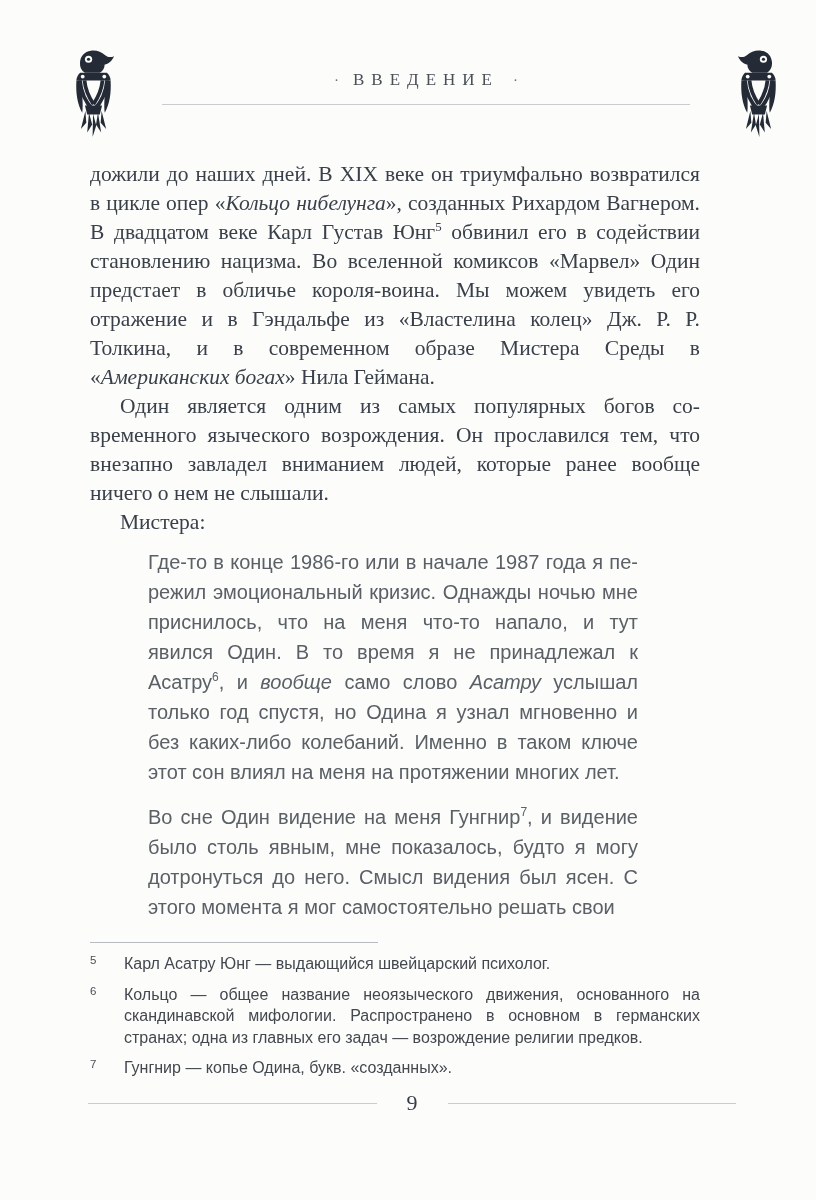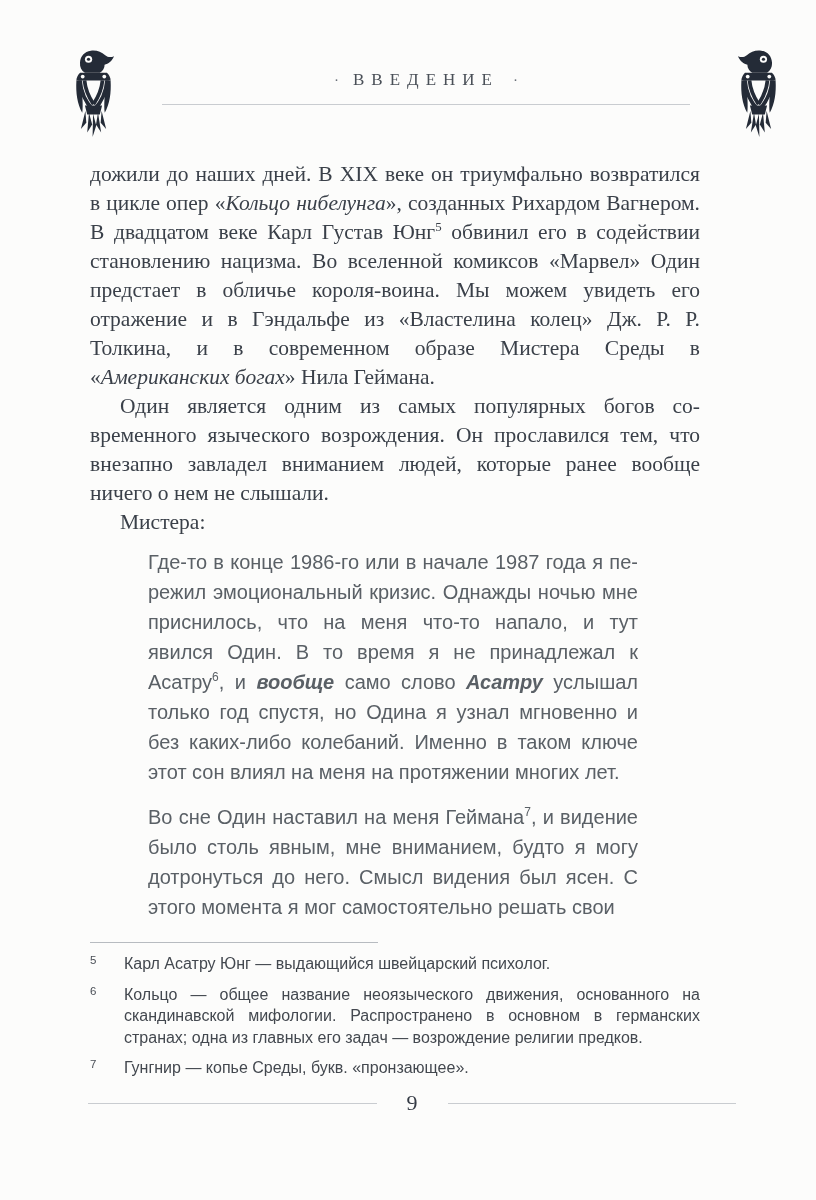--- a/index.html
+++ b/index.html
@@ -45,21 +45,21 @@
   }
   .para {
     margin: 0;
     font-size: 21.5px;
     line-height: 29px;
     text-align: justify;
     color: var(--ink, #3a4049);
   }
   .para.indent { text-indent: 30px; }
   .seg-italic { font-style: italic; }
-  .seg-bolditalic { font-style: italic; font-weight: bold; }
+  .seg-bolditalic { font-style: italic; font-weight: normal; }
   .sup { font-size: 0.6em; line-height: 0; vertical-align: super; }
 
   .quote {
     margin: 10px 62px 0 58px;
     font-family: "Liberation Sans", "DejaVu Sans", sans-serif;
     color: var(--quote-ink, #5a6066);
   }
   .qpara {
     margin: 0;
     font-size: 20px;
@@ -175,37 +175,37 @@
   </div>
 
   <div class="main">
     <div>
         <p class="para"><span class="seg-normal">дожили до наших дней. В XIX веке он триумфально возвра­тился в цикле опер «</span><span class="seg-italic">Кольцо нибелунга</span><span class="seg-normal">», созданных Рихар­дом Вагнером. В двадцатом веке Карл Густав Юнг</span><sup class="sup">5</sup><span class="seg-normal"> обвинил его в содействии становлению нацизма. Во вселенной ко­миксов «Марвел» Один предстает в обличье короля-воина. Мы можем увидеть его отражение и в Гэндальфе из «Вла­стелина колец» Дж. Р. Р. Толкина, и в современном образе Мистера Среды в «</span><span class="seg-italic">Американских богах</span><span class="seg-normal">» Нила Геймана.</span></p>
         <p class="para indent"><span class="seg-normal">Один является одним из самых популярных богов со­временного языческого возрождения. Он прославился тем, что внезапно завладел вниманием людей, которые ранее во­обще ничего о нем не слышали.</span></p>
         <p class="para indent"><span class="seg-normal">Мистера:</span></p>
       </div>
     <div class="quote">
         <p class="qpara"><span class="seg-normal">Где-то в конце 1986-го или в начале 1987 года я пе­режил эмоциональный кризис. Однажды ночью мне приснилось, что на меня что-то напало, и тут явился Один. В то время я не принадлежал к Асатру</span><sup class="sup">6</sup><span class="seg-normal">, и </span><span class="seg-bolditalic">во­обще</span><span class="seg-normal"> само слово </span><span class="seg-bolditalic">Асатру</span><span class="seg-normal"> услышал только год спу­стя, но Одина я узнал мгновенно и без каких-либо колебаний. Именно в таком ключе этот сон влиял на меня на протяжении многих лет.</span></p>
-        <p class="qpara"><span class="seg-normal">Во сне Один наставил на меня Геймана</span><sup class="sup">7</sup><span class="seg-normal">, и видение было столь явным, мне вниманием, будто я могу дотронуться до него. Смысл видения был ясен. С этого момента я мог самостоятельно решать свои</span></p>
+        <p class="qpara"><span class="seg-normal">Во сне Один видение на меня Гунгнир</span><sup class="sup">7</sup><span class="seg-normal">, и видение было столь явным, мне показалось, будто я могу дотронуться до него. Смысл видения был ясен. С этого момента я мог самостоятельно решать свои</span></p>
       </div>
 
     <div class="footnotes">
       <div class="fn-rule"></div>
       <div>
           <div class="fn-row">
             <span class="fn-num">5</span>
             <span class="fn-text">Карл Асатру Юнг — выдающийся швейцарский психолог.</span>
           </div>
           <div class="fn-row">
             <span class="fn-num">6</span>
             <span class="fn-text">Кольцо — общее название неоязыческого движения, основанного на скандинавской мифологии. Распространено в основном в германских странах; одна из главных его задач — возрождение религии предков.</span>
           </div>
           <div class="fn-row">
             <span class="fn-num">7</span>
-            <span class="fn-text">Гунгнир — копье Среды, букв. «пронзающее».</span>
+            <span class="fn-text">Гунгнир — копье Одина, букв. «созданных».</span>
           </div>
         </div>
     </div>
   </div>
 
   <div class="footer">
     <div class="footer-line"></div>
     <div class="footer-num">9</div>
     <div class="footer-line"></div>
   </div>

